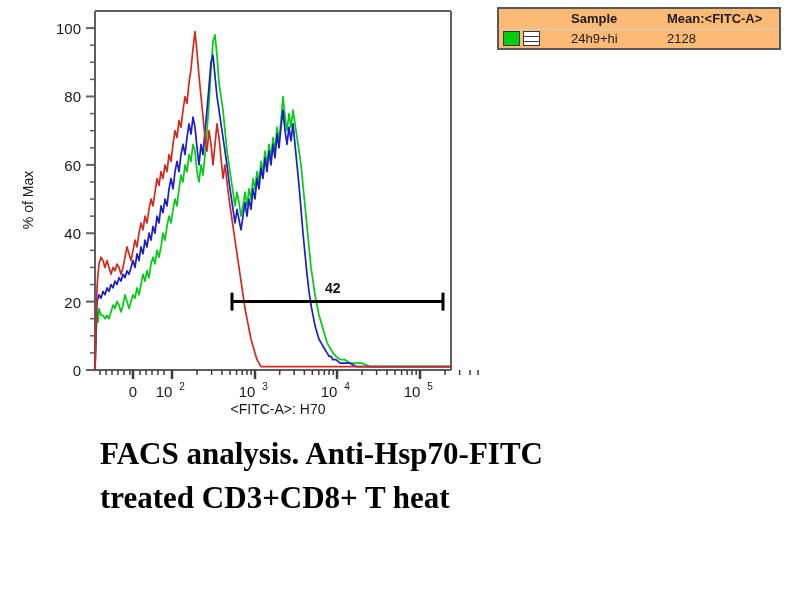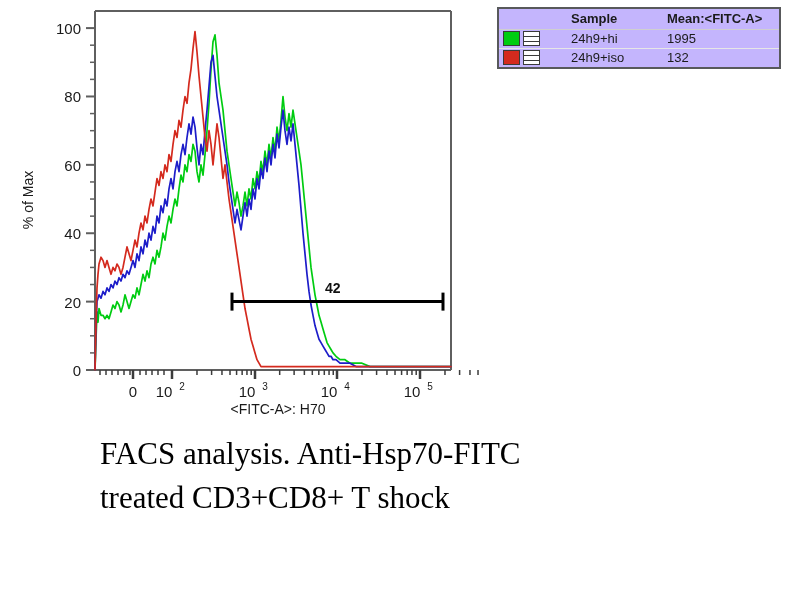--- a/index.html
+++ b/index.html
@@ -52,21 +52,21 @@
     fill: #111111;
   }
 
   
   #legend-box {
     position: absolute;
     left: 497px;
     top: 7px;
     width: 284px;
     border: 2px solid #58595b;
-    background: #c4b5fd;
+    background: #fdba74;
     box-sizing: border-box;
   }
   #legend-table {
     border-collapse: collapse;
     width: 100%;
     font-family: "Liberation Sans", sans-serif;
     font-size: 13px;
     color: #1b1b1b;
   }
   #legend-table th {
@@ -127,20 +127,21 @@
   
   #caption {
     position: absolute;
     left: 100px;
     top: 432px;
     width: 690px;
     font-family: "Liberation Serif", serif;
     font-size: 31px;
     line-height: 44px;
     color: #000000;
+    font-weight: bold;
   }
   #caption div { white-space: nowrap; }
 </style>
 </head>
 <body>
 
 <div id="plot-panel">
   <svg id="plot-svg" width="480" height="430" viewBox="0 0 480 430">
 
     <g>
@@ -270,32 +271,22 @@
     </thead>
     <tbody id="legend-body">
         <tr>
           <td class="legend-icons-cell">
             <div class="legend-icons">
               <span class="color-swatch" style="background: rgb(0, 204, 17);"></span>
               <span class="stack-icon"></span>
             </div>
           </td>
           <td class="legend-sample-cell">24h9+hi</td>
-          <td>1995</td>
-        </tr>
-        <tr>
-          <td class="legend-icons-cell">
-            <div class="legend-icons">
-              <span class="color-swatch" style="background: rgb(212, 42, 30);"></span>
-              <span class="stack-icon"></span>
-            </div>
-          </td>
-          <td class="legend-sample-cell">24h9+iso</td>
-          <td>132</td>
+          <td>2128</td>
         </tr>
       </tbody>
   </table>
 </div>
 
 <div id="caption">
   <div>FACS analysis. Anti-Hsp70-FITC</div>
-  <div>treated CD3+CD8+ T shock</div>
+  <div>treated CD3+CD8+ T heat</div>
 </div>
 
 </body></html>

